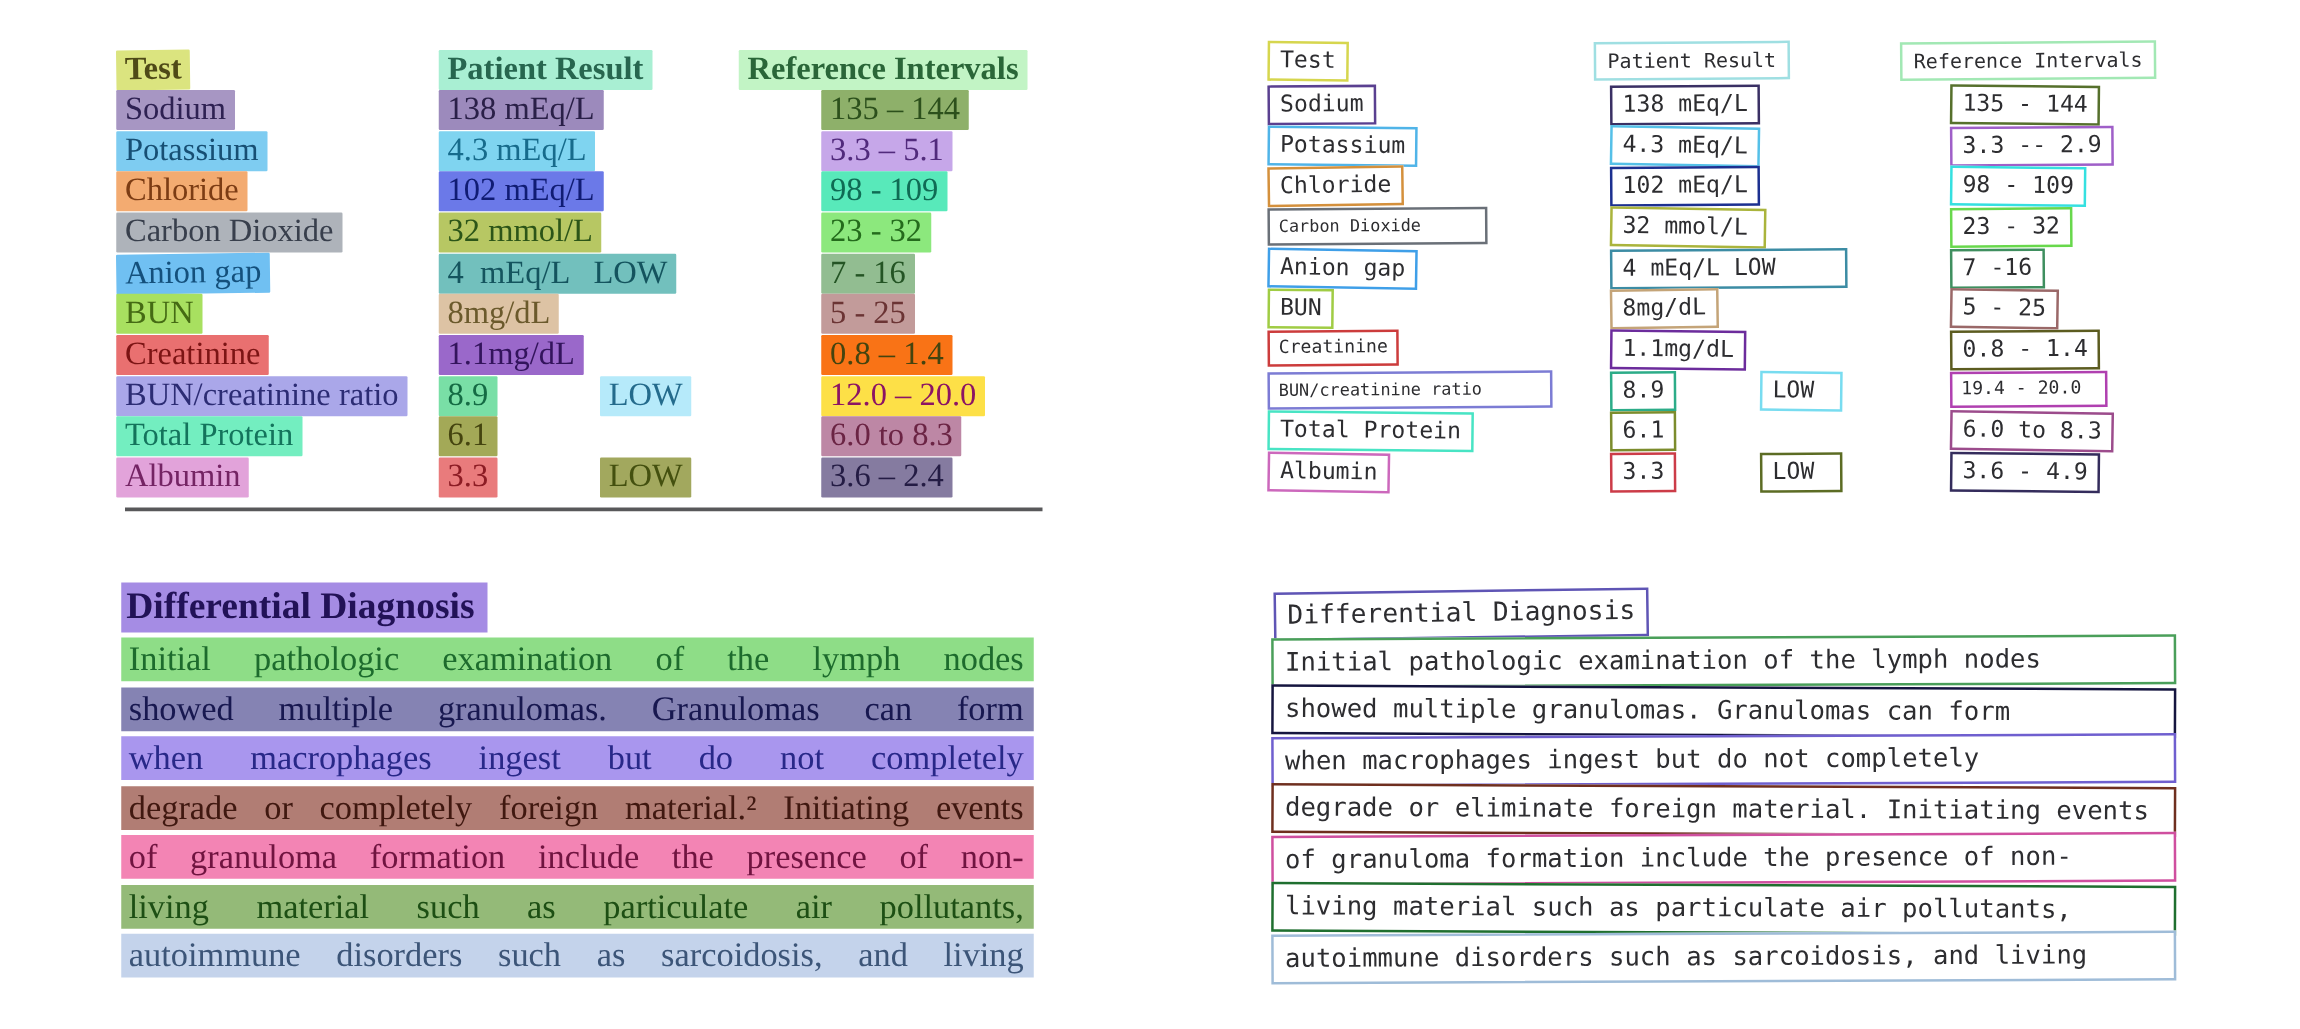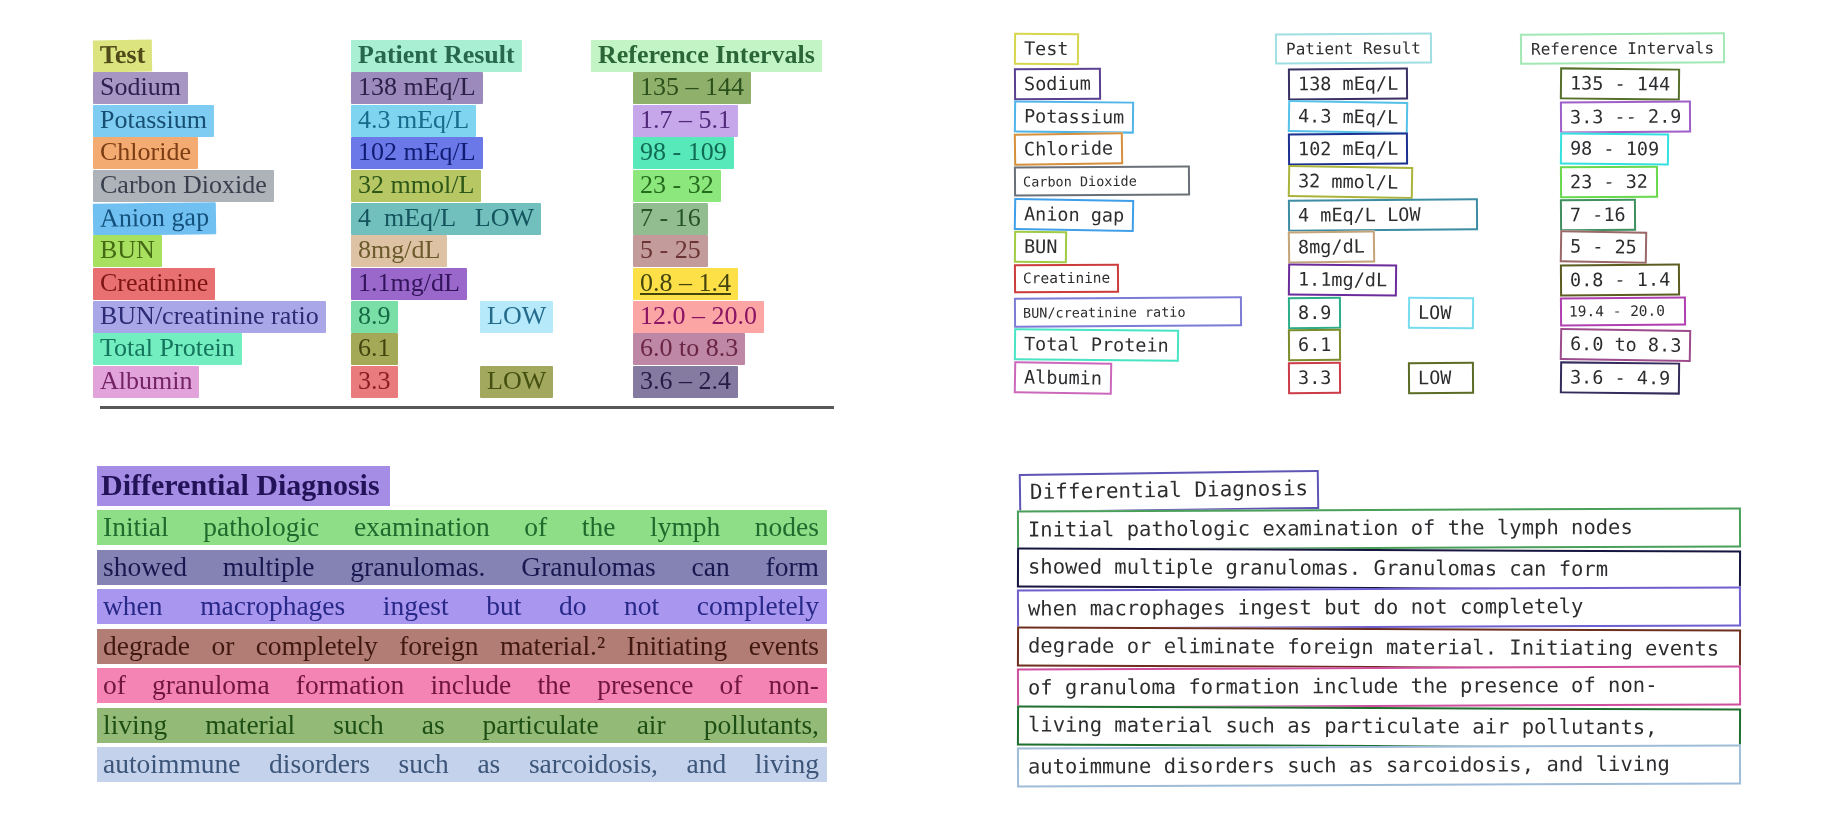--- a/index.html
+++ b/index.html
@@ -11,21 +11,21 @@
   .doc{position:absolute;left:93px;top:40px;width:750px;height:360px;}
   .lrow{position:absolute;left:0;height:31px;white-space:nowrap;}
   .lcell{
     position:absolute;display:inline-block;white-space:pre;
     font-size:26px;line-height:28px;padding:1px 7px 3px 7px;border-radius:1px;
   }
   .lhdr{font-weight:bold;}
   .lc1{left:0;}
   .lc2{left:258px;}
   .lc4{left:387px;}
-  .lc3{left:540px;}
+  .lc3{left:564px;}
   .lc3h{left:498px;}
   .rule{position:absolute;left:100px;top:406px;width:734px;height:3px;}
   .ldiag{position:absolute;left:97px;top:466px;width:744px;}
   .dhead{
     position:absolute;left:0;top:0;font-size:30px;line-height:33px;font-weight:bold;
     padding:2px 10px 5px 4px;white-space:pre;
   }
   .dline{
     position:absolute;left:0;width:716px;padding:1px 8px 3px 6px;
     font-size:27.5px;line-height:31px;height:31px;
@@ -83,21 +83,21 @@
 
   <div class="lrow" style="top:32px">
     <span class="lcell lc1" style="background-color: rgb(167, 150, 195); color: rgb(46, 33, 82);">Sodium</span>
     <span class="lcell lc2" style="background-color: rgb(156, 138, 188); color: rgb(42, 32, 72);">138 mEq/L</span>
     <span class="lcell lc3" style="background-color: rgb(142, 176, 106); color: rgb(44, 80, 28);">135 – 144</span>
   </div>
 
   <div class="lrow" style="top:65px">
     <span class="lcell lc1" style="background-color: rgb(126, 204, 241); color: rgb(23, 79, 116);">Potassium</span>
     <span class="lcell lc2" style="background-color: rgb(127, 212, 240); color: rgb(23, 107, 140);">4.3 mEq/L</span>
-    <span class="lcell lc3" style="background-color: rgb(198, 167, 233); color: rgb(81, 42, 124);">1.7 – 5.1</span>
+    <span class="lcell lc3" style="background-color: rgb(198, 167, 233); color: rgb(81, 42, 124);">3.3 – 5.1</span>
   </div>
 
   <div class="lrow" style="top:97px">
     <span class="lcell lc1" style="background-color: rgb(243, 171, 113); color: rgb(124, 60, 20);">Chloride</span>
     <span class="lcell lc2" style="background-color: rgb(107, 121, 232); color: rgb(16, 28, 116);">102 mEq/L</span>
     <span class="lcell lc3" style="background-color: rgb(88, 233, 186); color: rgb(15, 107, 84);">98 - 109</span>
   </div>
 
   <div class="lrow" style="top:130px">
     <span class="lcell lc1" style="background-color: rgb(174, 179, 186); color: rgb(56, 63, 76);">Carbon Dioxide</span>
@@ -113,28 +113,28 @@
 
   <div class="lrow" style="top:195px">
     <span class="lcell lc1" style="background-color: rgb(168, 224, 96); color: rgb(69, 107, 20);">BUN</span>
     <span class="lcell lc2" style="background-color: rgb(221, 195, 164); color: rgb(107, 90, 44);">8mg/dL</span>
     <span class="lcell lc3" style="background-color: rgb(194, 155, 154); color: rgb(107, 52, 52);">5 - 25</span>
   </div>
 
   <div class="lrow" style="top:228px">
     <span class="lcell lc1" style="background-color: rgb(233, 112, 112); color: rgb(124, 20, 20);">Creatinine</span>
     <span class="lcell lc2" style="background-color: rgb(154, 104, 202); color: rgb(51, 20, 92);">1.1mg/dL</span>
-    <span class="lcell lc3" style="background-color: #fde047; color: rgb(68, 68, 15); text-decoration: underline;">0.8 – 1.4</span>
+    <span class="lcell lc3" style="background-color: #f97316; color: rgb(68, 68, 15);">0.8 – 1.4</span>
   </div>
 
   <div class="lrow" style="top:261px">
     <span class="lcell lc1" style="background-color: rgb(170, 167, 233); color: rgb(44, 44, 116);">BUN/creatinine ratio</span>
     <span class="lcell lc2" style="background-color: rgb(121, 223, 166); color: rgb(20, 107, 68);">8.9</span>
     <span class="lcell lc4" style="background-color: rgb(182, 234, 250); color: rgb(36, 107, 140);">LOW</span>
-    <span class="lcell lc3" style="background-color: #fca5a5; color: rgb(140, 20, 100);">12.0 – 20.0</span>
+    <span class="lcell lc3" style="background-color: #fde047; color: rgb(140, 20, 100);">12.0 – 20.0</span>
   </div>
 
   <div class="lrow" style="top:293px">
     <span class="lcell lc1" style="background-color: rgb(115, 238, 192); color: rgb(20, 116, 92);">Total Protein</span>
     <span class="lcell lc2" style="background-color: rgb(163, 169, 87); color: rgb(68, 68, 15);">6.1</span>
     <span class="lcell lc3" style="background-color: rgb(189, 135, 165); color: rgb(107, 36, 68);">6.0 to 8.3</span>
   </div>
 
   <div class="lrow" style="top:326px">
     <span class="lcell lc1" style="background-color: rgb(226, 163, 218); color: rgb(116, 36, 100);">Albumin</span>

